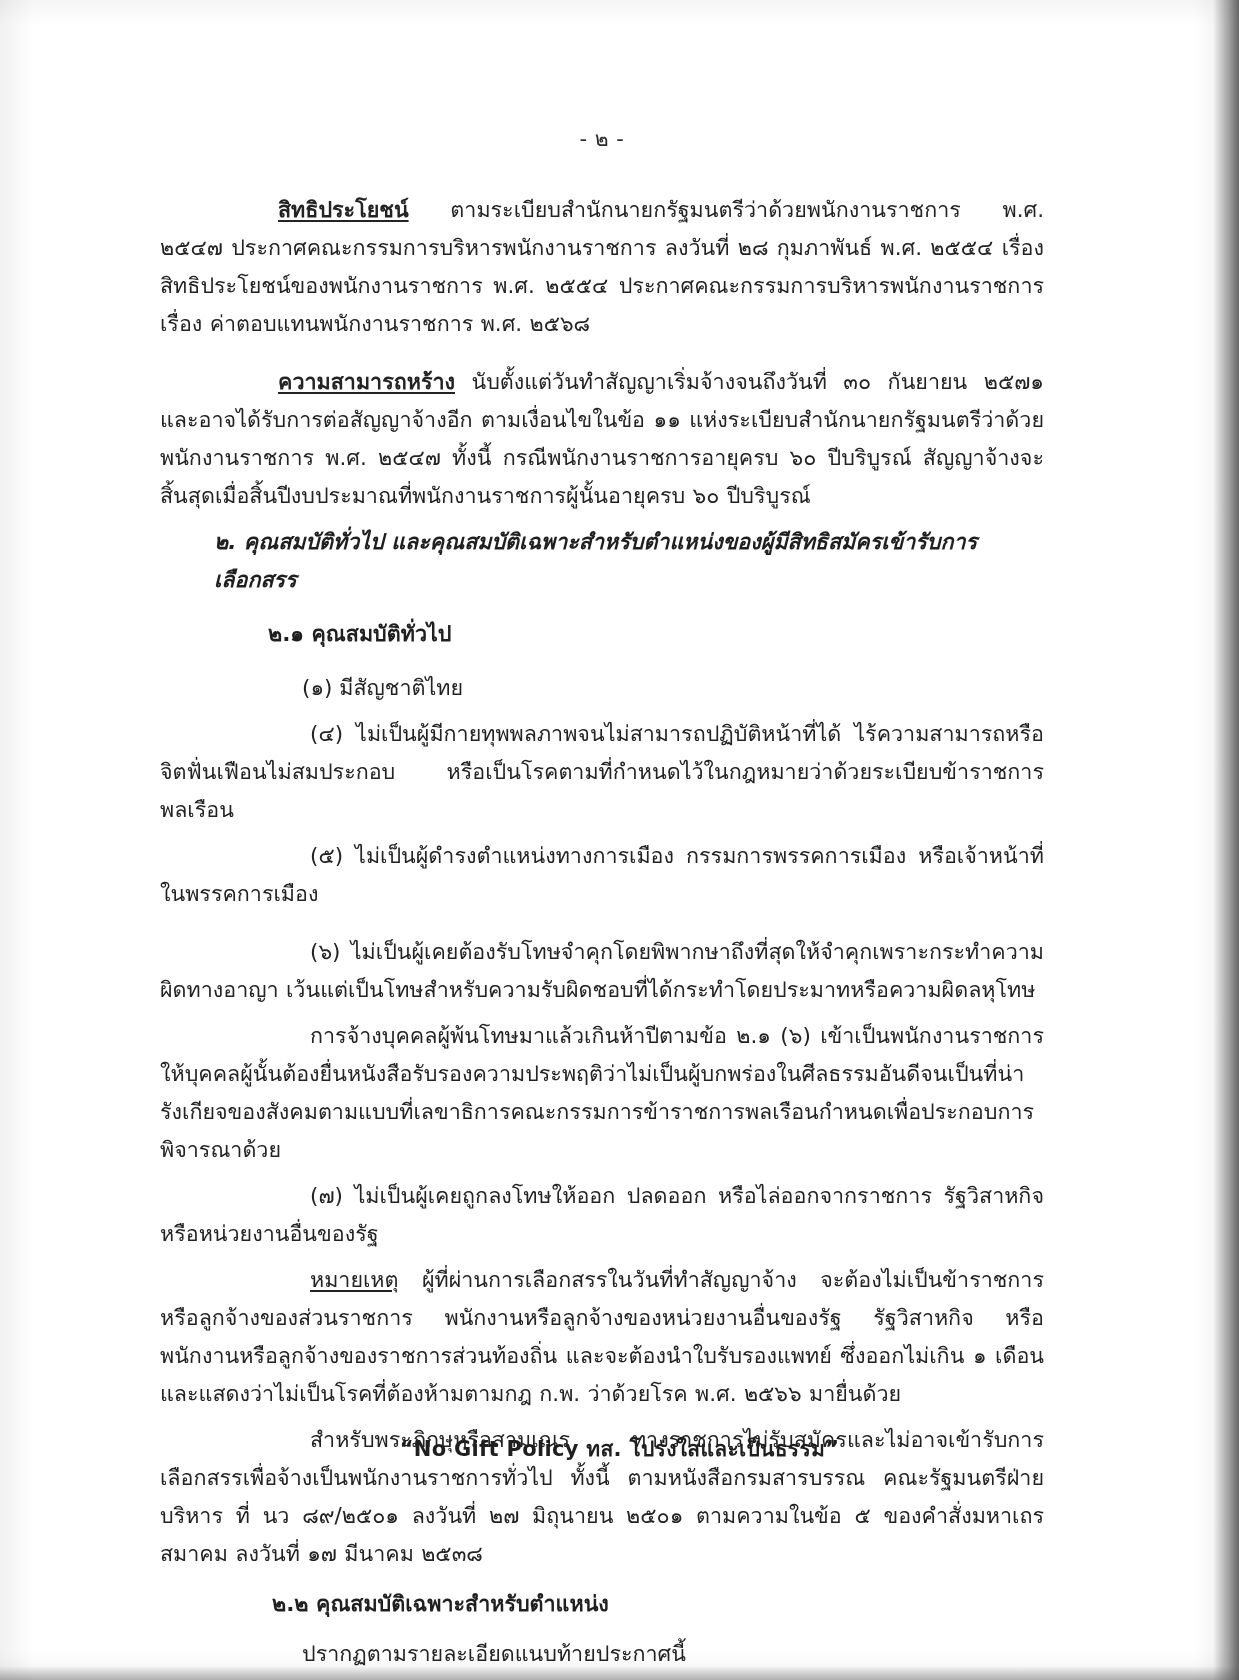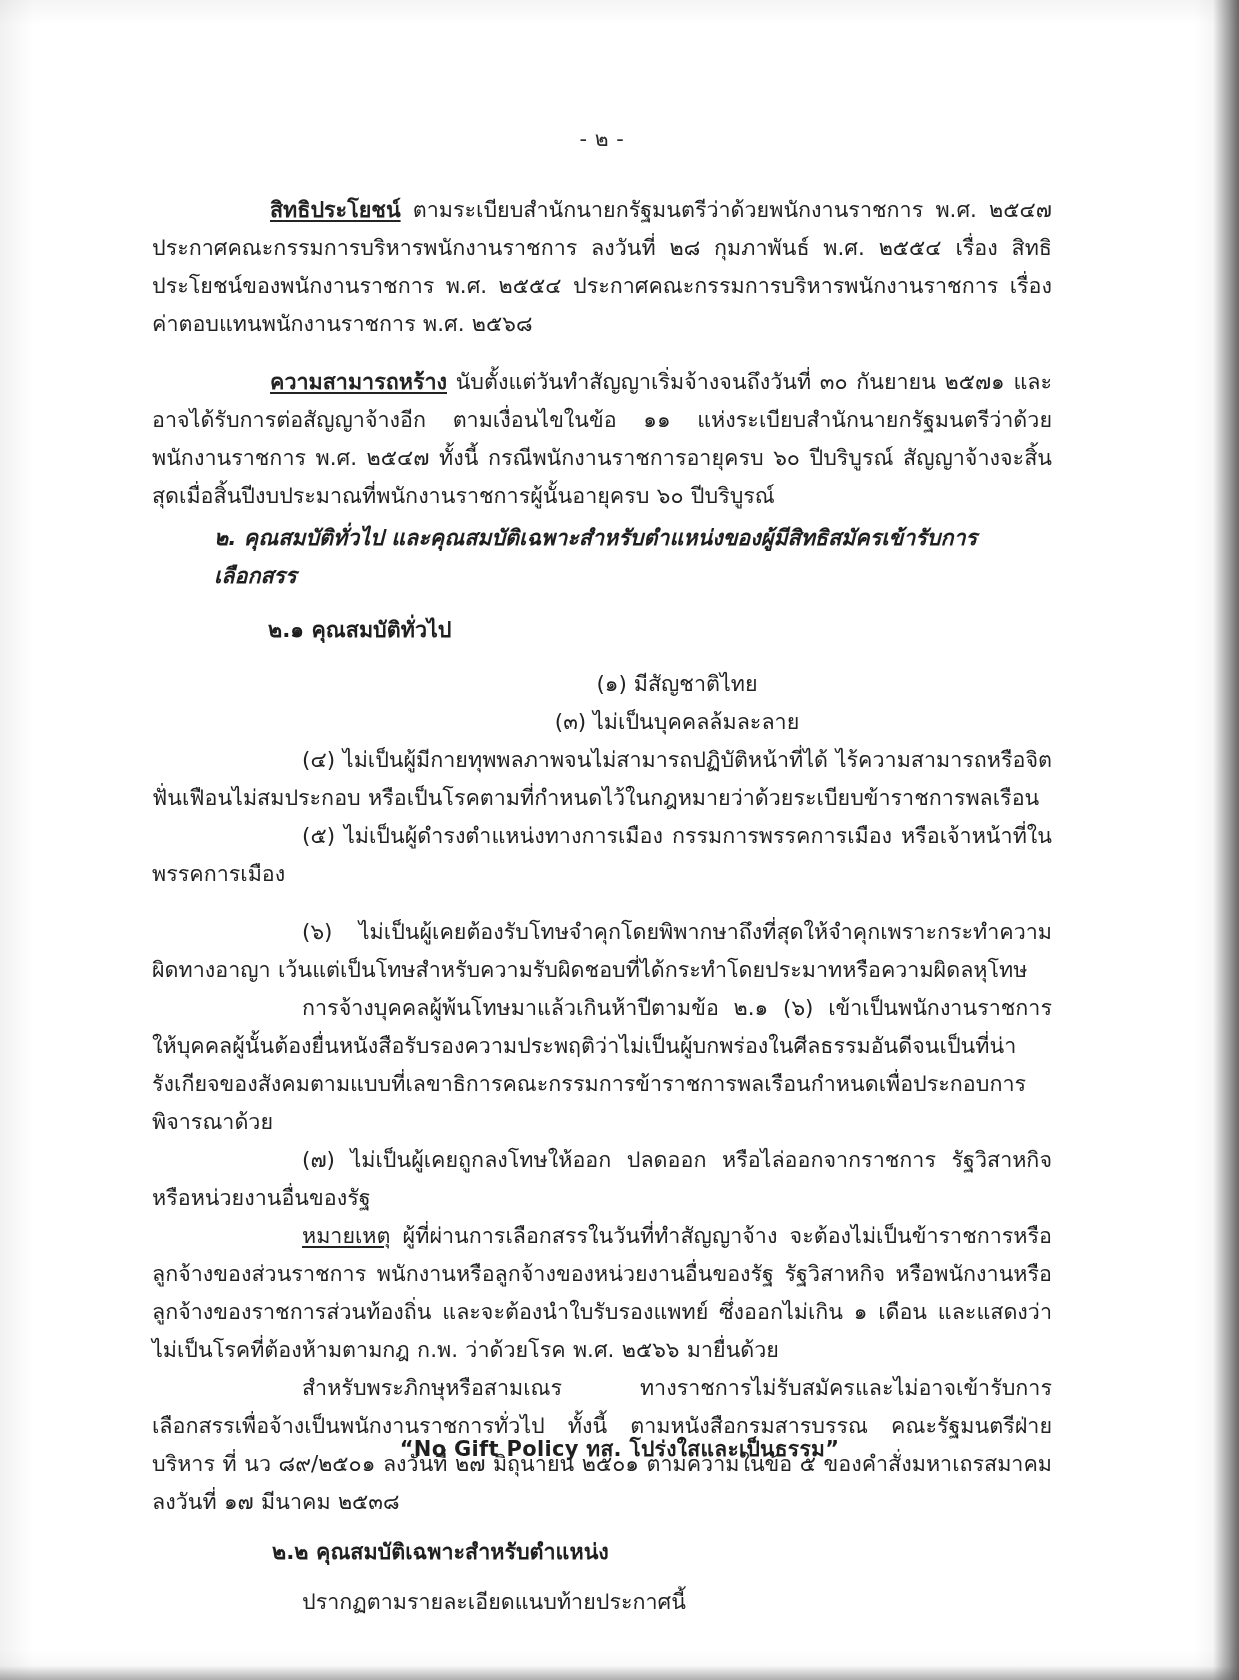--- a/index.html
+++ b/index.html
@@ -60,21 +60,21 @@
     margin-bottom: 0;
     color: #2b2b2b;
   }
 
   
   p.body {
     font-size: 21.5px;
     line-height: 38px;
     text-align: justify;
     text-justify: inter-word;
-    margin: 0;
+    margin: 8px;
     color: #232323;
     word-spacing: 0.5px;
   }
 
   p.gap-lg { margin-top: 36px; }
   p.gap-md { margin-top: 20px; }
   p.gap-sm { margin-top: 4px; }
 
   .indent-para { text-indent: 118px; }
   .indent-item { text-indent: 150px; }
@@ -118,21 +118,20 @@
     color: #1f1f1f;
   }
 
   
   .simple-item {
     font-size: 21.5px;
     line-height: 38px;
     margin: 0;
     padding-left: 150px;
     color: #232323;
-    text-align: center;
   }
 
   .sub-line {
     font-size: 21.5px;
     line-height: 38px;
     margin: 0;
     padding-left: 150px;
     color: #232323;
   }
 
@@ -173,21 +172,20 @@
 
     <p class="body indent-para gap-lg"><span class="lead">สิทธิประโยชน์</span><span> ตามระเบียบสำนักนายกรัฐมนตรีว่าด้วยพนักงานราชการ พ.ศ. ๒๕๔๗ ประกาศคณะกรรมการบริหารพนักงานราชการ ลงวันที่ ๒๘ กุมภาพันธ์ พ.ศ. ๒๕๕๔ เรื่อง สิทธิประโยชน์ของพนักงานราชการ พ.ศ. ๒๕๕๔ ประกาศคณะกรรมการบริหารพนักงานราชการ เรื่อง ค่าตอบแทนพนักงานราชการ พ.ศ. ๒๕๖๘</span></p>
 
     <p class="body indent-para gap-md"><span class="lead">ความสามารถหร้าง</span><span> นับตั้งแต่วันทำสัญญาเริ่มจ้างจนถึงวันที่ ๓๐ กันยายน ๒๕๗๑ และอาจได้รับการต่อสัญญาจ้างอีก ตามเงื่อนไขในข้อ ๑๑ แห่งระเบียบสำนักนายกรัฐมนตรีว่าด้วยพนักงานราชการ พ.ศ. ๒๕๔๗ ทั้งนี้ กรณีพนักงานราชการอายุครบ ๖๐ ปีบริบูรณ์ สัญญาจ้างจะสิ้นสุดเมื่อสิ้นปีงบประมาณที่พนักงานราชการผู้นั้นอายุครบ ๖๐ ปีบริบูรณ์</span></p>
 
     <p class="heading-2 gap-sm">๒. คุณสมบัติทั่วไป และคุณสมบัติเฉพาะสำหรับตำแหน่งของผู้มีสิทธิสมัครเข้ารับการเลือกสรร</p>
 
     <p class="heading-21">๒.๑ คุณสมบัติทั่วไป</p>
 
     <p class="simple-item">(๑) มีสัญชาติไทย</p>
-    <p class="simple-item">(๓) ไม่เป็นบุคคลล้มละลาย</p>
 
     <p class="body indent-item">(๔) ไม่เป็นผู้มีกายทุพพลภาพจนไม่สามารถปฏิบัติหน้าที่ได้ ไร้ความสามารถหรือจิตฟั่นเฟือนไม่สมประกอบ หรือเป็นโรคตามที่กำหนดไว้ในกฎหมายว่าด้วยระเบียบข้าราชการพลเรือน</p>
 
     <p class="body indent-item">(๕) ไม่เป็นผู้ดำรงตำแหน่งทางการเมือง กรรมการพรรคการเมือง หรือเจ้าหน้าที่ในพรรคการเมือง</p>
 
     <p class="body indent-item gap-md">(๖) ไม่เป็นผู้เคยต้องรับโทษจำคุกโดยพิพากษาถึงที่สุดให้จำคุกเพราะกระทำความผิดทางอาญา เว้นแต่เป็นโทษสำหรับความรับผิดชอบที่ได้กระทำโดยประมาทหรือความผิดลหุโทษ</p>
 
     <p class="body indent-item">การจ้างบุคคลผู้พ้นโทษมาแล้วเกินห้าปีตามข้อ ๒.๑ (๖) เข้าเป็นพนักงานราชการให้บุคคลผู้นั้นต้องยื่นหนังสือรับรองความประพฤติว่าไม่เป็นผู้บกพร่องในศีลธรรมอันดีจนเป็นที่น่ารังเกียจของสังคมตามแบบที่เลขาธิการคณะกรรมการข้าราชการพลเรือนกำหนดเพื่อประกอบการพิจารณาด้วย</p>
 
     <p class="body indent-item">(๗) ไม่เป็นผู้เคยถูกลงโทษให้ออก ปลดออก หรือไล่ออกจากราชการ รัฐวิสาหกิจ หรือหน่วยงานอื่นของรัฐ</p>

